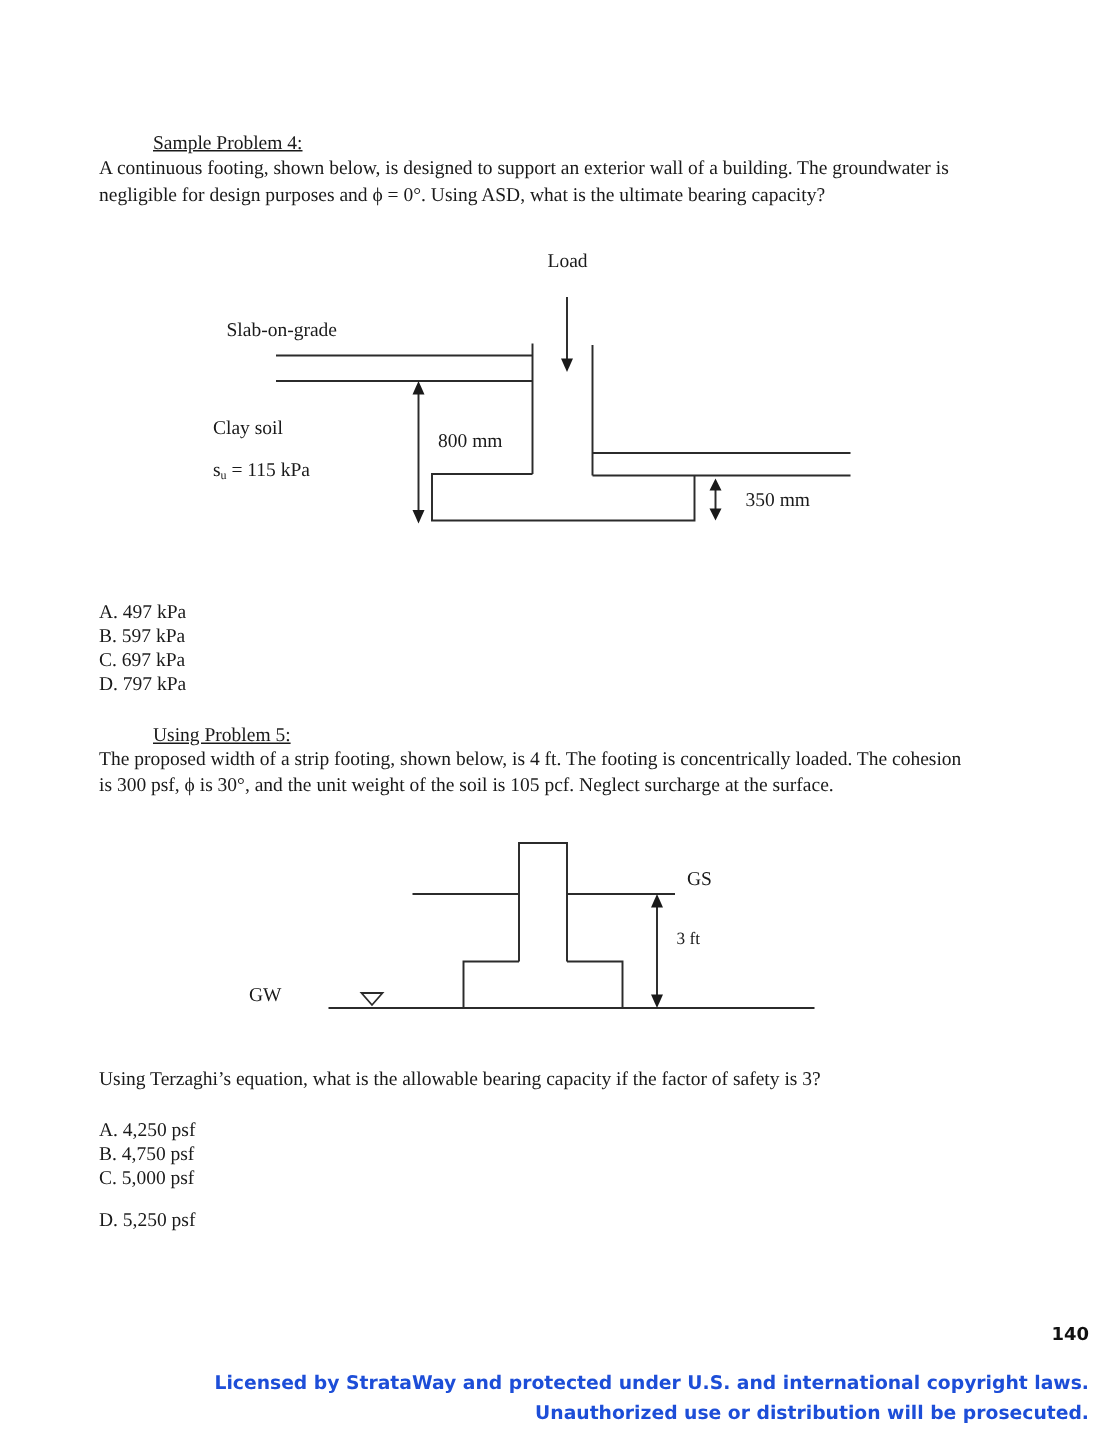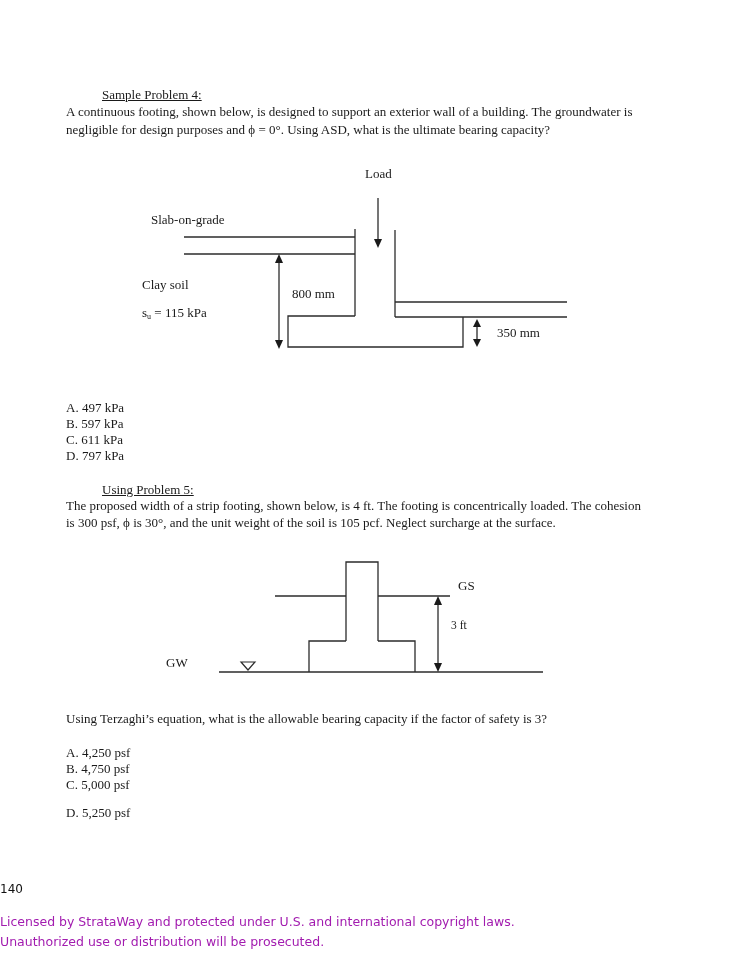--- a/index.html
+++ b/index.html
@@ -1,40 +1,40 @@
 <!DOCTYPE html>
 <html><head>
 <meta charset="utf-8">
 <style>
   html, body { margin: 0; padding: 0; }
   body { width: 741px; height: 960px; background: #ffffff; position: relative; overflow: hidden;
          font-family: "Liberation Serif", serif; color: #1a1a1a; }
   .line { position: absolute; left: 66px; font-size: 13px; line-height: 16px; white-space: nowrap; }
   .title { text-decoration: underline; margin-left: 36px; }
   .sans { font-family: "DejaVu Sans", sans-serif; }
-  .center { left: 0; width: 726px; text-align: left; }
+  .center { left: 0; width: 726px; text-align: right; font-weight: bold; }
   .pagenum { font-size: 12px; color: #111; }
-  .footer { font-size: 12.5px; color: #a21caf; }
+  .footer { font-size: 12.5px; color: #1d4ed8; }
   svg.diagram { position: absolute; left: 0; top: 0; width: 741px; height: 960px; pointer-events: none; }
   svg.diagram line, svg.diagram polyline { stroke: #2b2b2b; stroke-width: 1.3; fill: none; }
   svg.diagram polygon.head { fill: #1a1a1a; stroke: none; }
   svg.diagram polygon.gw { fill: none; stroke: #2b2b2b; stroke-width: 1.2; }
   svg.diagram text { font-family: "Liberation Serif", serif; font-size: 13px; fill: #1a1a1a; }
   svg.diagram text.small { font-size: 11.5px; }
 </style>
 </head>
 <body>
 
 <div class="line title" style="top:87px">Sample Problem 4:</div>
 <div class="line" style="top:104px">A continuous footing, shown below, is designed to support an exterior wall of a building. The groundwater is</div>
 <div class="line" style="top:122px">negligible for design purposes and ϕ = 0°. Using ASD, what is the ultimate bearing capacity?</div>
 
 <div class="line" style="top:400px">A. 497 kPa</div>
 <div class="line" style="top:416px">B. 597 kPa</div>
-<div class="line" style="top:432px">C. 611 kPa</div>
+<div class="line" style="top:432px">C. 697 kPa</div>
 <div class="line" style="top:448px">D. 797 kPa</div>
 
 <div class="line title" style="top:482px">Using Problem 5:</div>
 <div class="line" style="top:498px">The proposed width of a strip footing, shown below, is 4 ft. The footing is concentrically loaded. The cohesion</div>
 <div class="line" style="top:515px">is 300 psf, ϕ is 30°, and the unit weight of the soil is 105 pcf. Neglect surcharge at the surface.</div>
 
 <div class="line" style="top:711px">Using Terzaghi’s equation, what is the allowable bearing capacity if the factor of safety is 3?</div>
 
 <div class="line" style="top:745px">A. 4,250 psf</div>
 <div class="line" style="top:761px">B. 4,750 psf</div>

